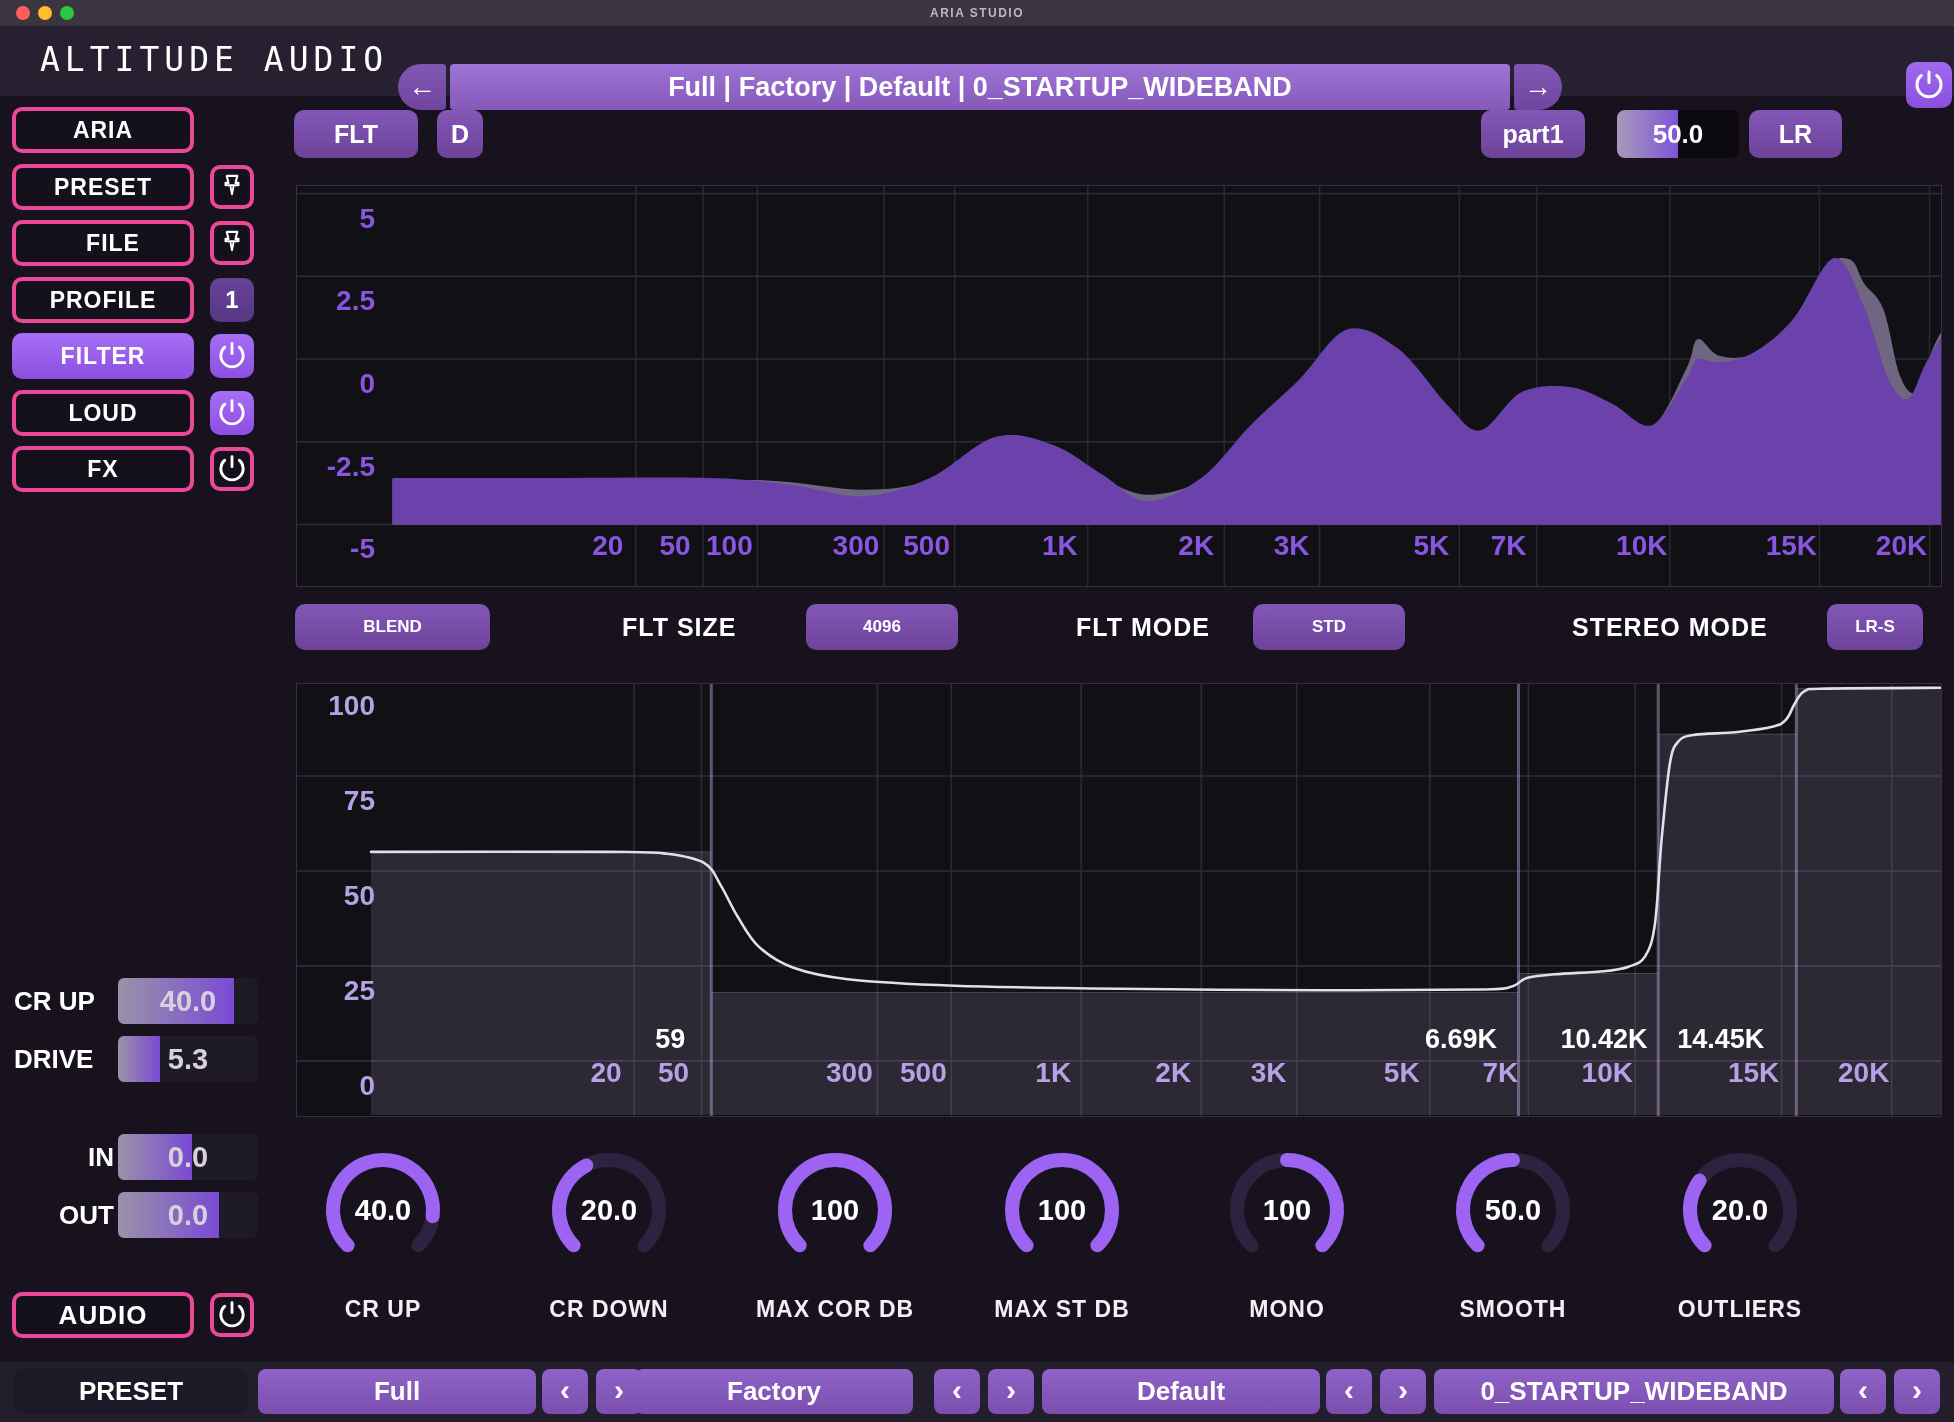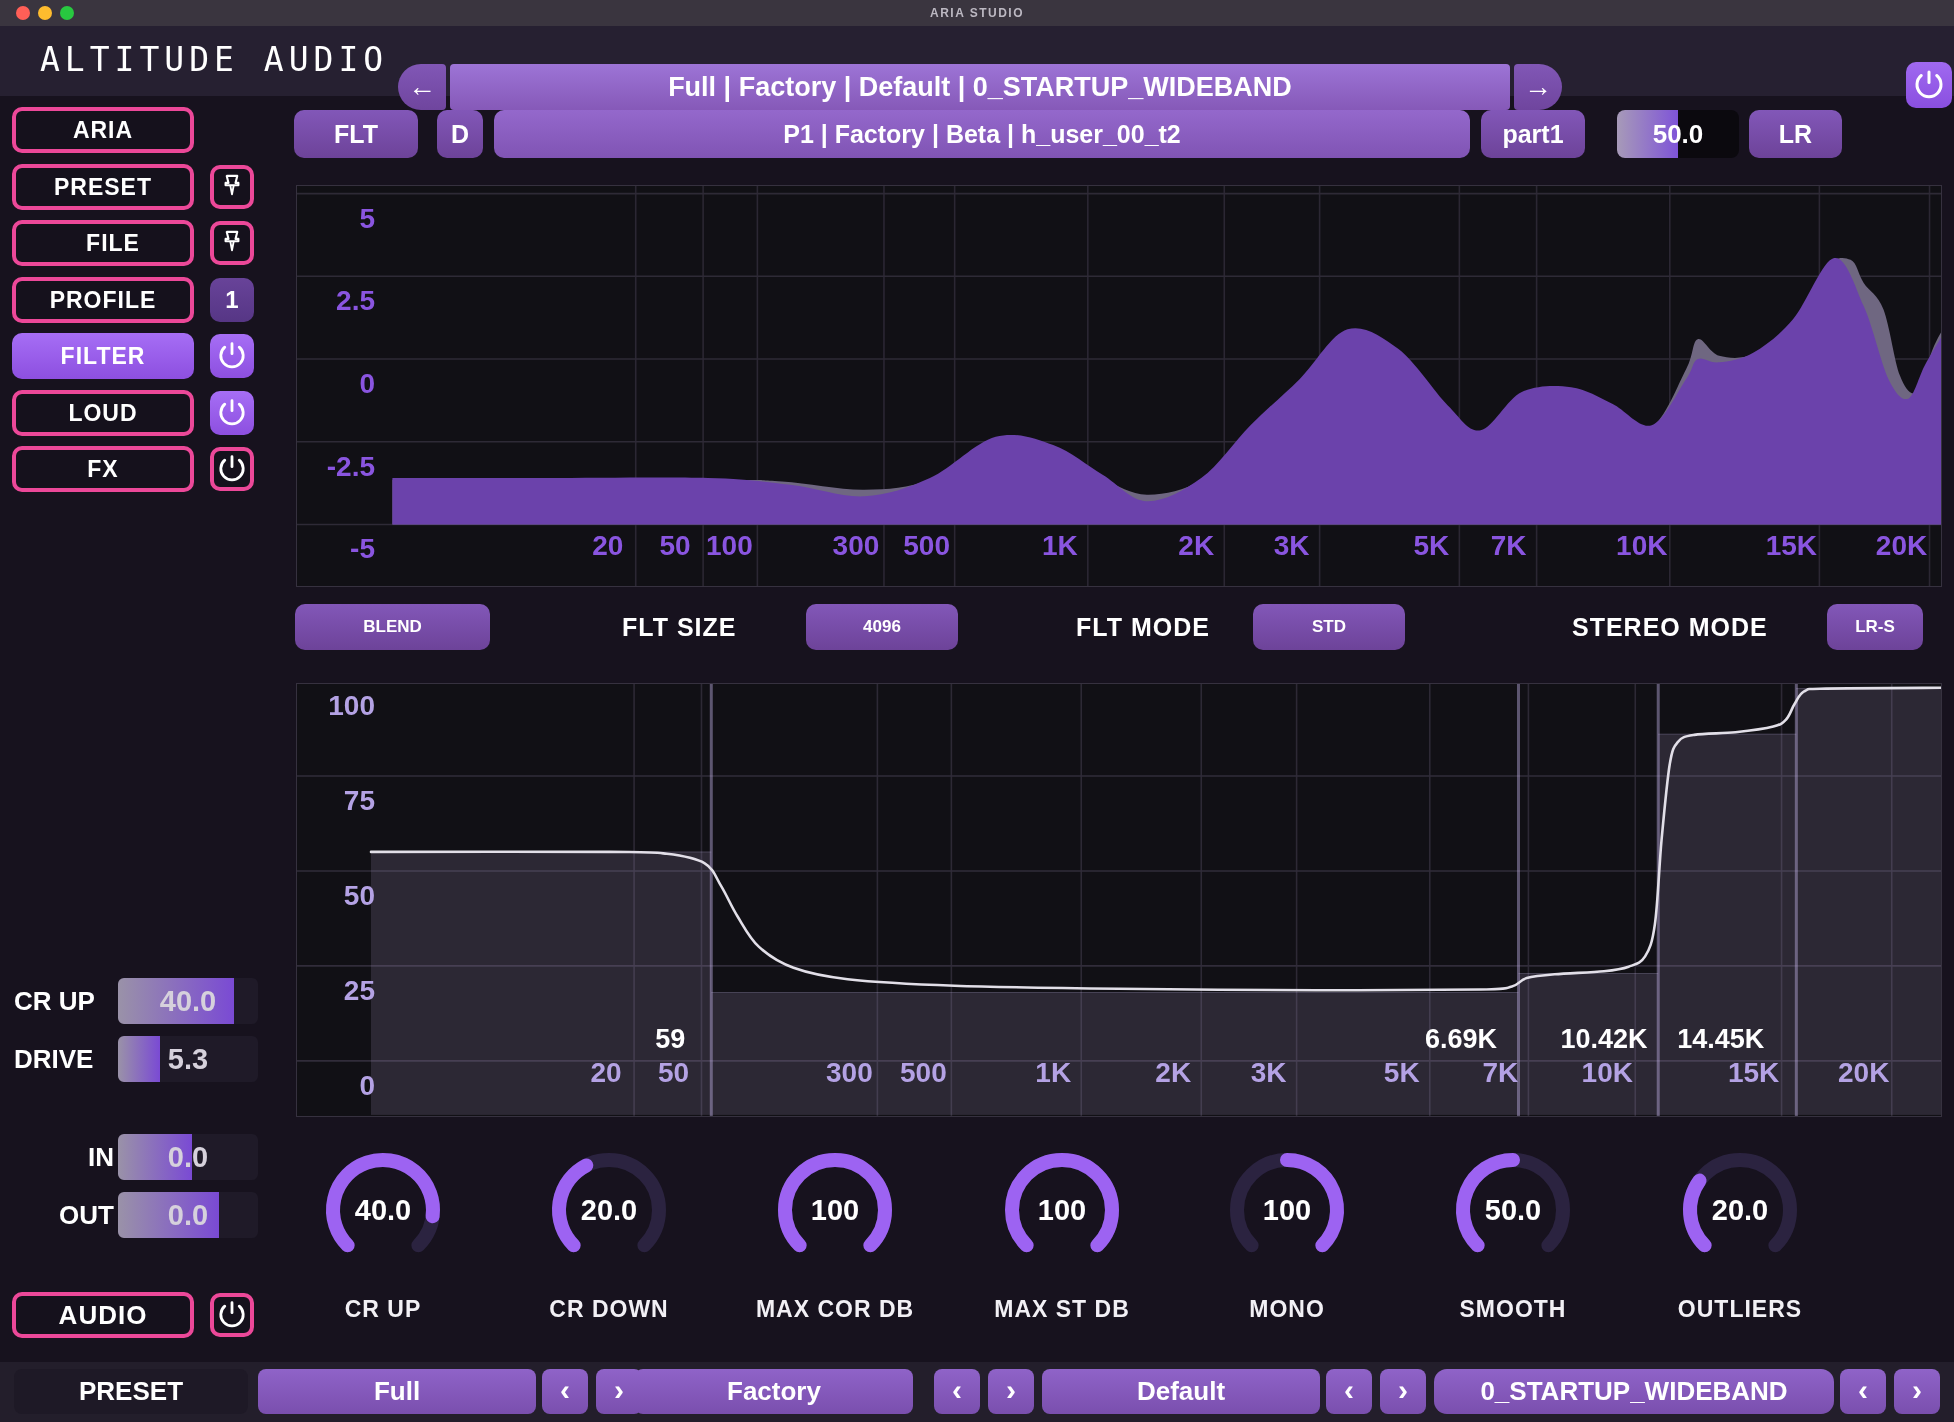--- a/index.html
+++ b/index.html
@@ -160,21 +160,20 @@
       <div class="btn side-small btn-dark" style="top: 447px;">
         <svg viewBox="-12 -12 24 24" width="28" height="28">
           <path d="M -6.2 -7.6 A 9.6 9.6 0 1 0 6.2 -7.6" fill="none" stroke="#fff" stroke-width="2.4" stroke-linecap="round"></path>
           <line x1="0" y1="-10.5" x2="0" y2="-2" stroke="#fff" stroke-width="2.4" stroke-linecap="round"></line>
         </svg>
       </div>
     </div>
 
   <div class="btn btn-purple fltrow-btn" style="left:294px;width:124px">FLT</div>
   <div class="btn btn-purple fltrow-btn" style="left:437px;width:46px">D</div>
-  <div class="btn fltrow-btn" style="left:494px;width:976px;background:linear-gradient(180deg,#9468cc,#8054b4)">P1 | Factory | Beta | h_user_00_t2</div>
   <div class="btn btn-purple fltrow-btn" style="left:1481px;width:104px">part1</div>
   <div class="mini-slider" style="left:1617px;width:122px">
     <div class="fill" id="mix-fill" style="width: 50%;"></div>
     <div class="val">50.0</div>
   </div>
   <div class="btn btn-purple fltrow-btn" style="left:1749px;width:93px">LR</div>
 
   <svg id="chart1" class="chart-frame" style="top:185px" width="1644" height="400">
       <rect x="0" y="0" width="1644" height="400" fill="#111015"></rect>
       <line x1="338.716" x2="338.716" y1="0" y2="400" stroke="#2b2733" stroke-width="1.6"></line>
@@ -366,21 +365,21 @@
       <div class="btn bb-btn bb-purple bb-chev" style="left: 988px; width: 46px;">
         <span>›</span>
       </div>
       <div class="btn bb-btn bb-purple" style="left: 1042px; width: 278px;">Default</div>
       <div class="btn bb-btn bb-purple bb-chev" style="left: 1326px; width: 46px;">
         <span>‹</span>
       </div>
       <div class="btn bb-btn bb-purple bb-chev" style="left: 1380px; width: 46px;">
         <span>›</span>
       </div>
-      <div class="btn bb-btn bb-purple" style="left: 1434px; width: 400px; border-radius: 13px;">0_STARTUP_WIDEBAND</div>
+      <div class="btn bb-btn bb-purple" style="left: 1434px; width: 400px;">0_STARTUP_WIDEBAND</div>
       <div class="btn bb-btn bb-purple bb-chev" style="left: 1840px; width: 46px;">
         <span>‹</span>
       </div>
       <div class="btn bb-btn bb-purple bb-chev" style="left: 1894px; width: 46px;">
         <span>›</span>
       </div>
     </div>
 
 </div>
 

